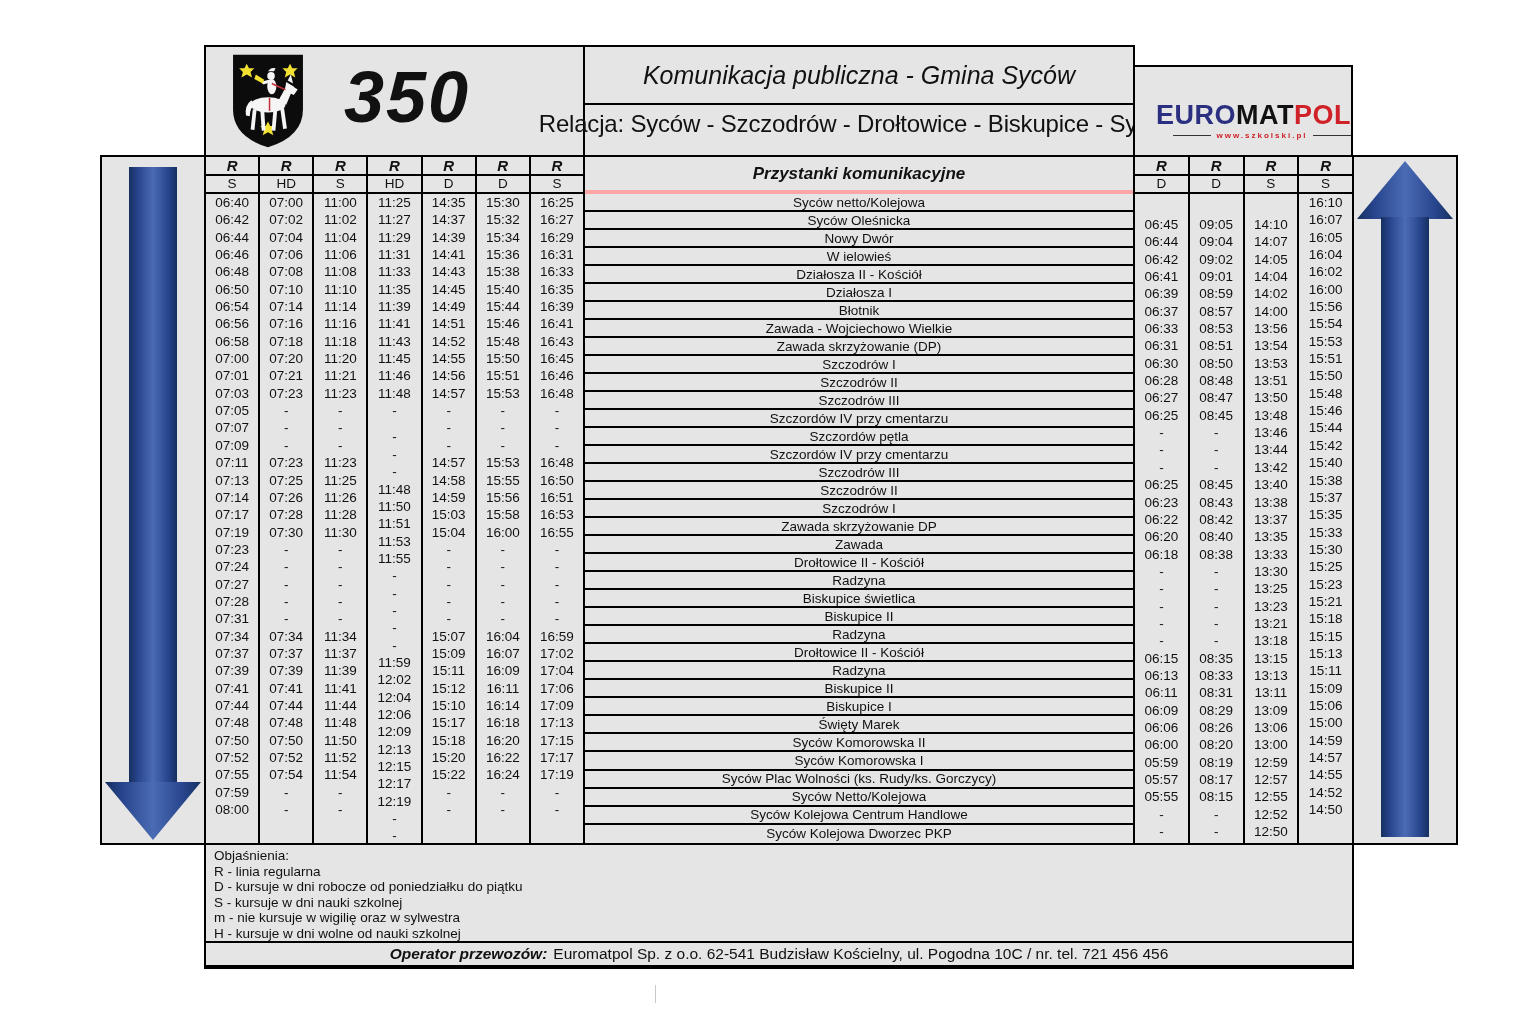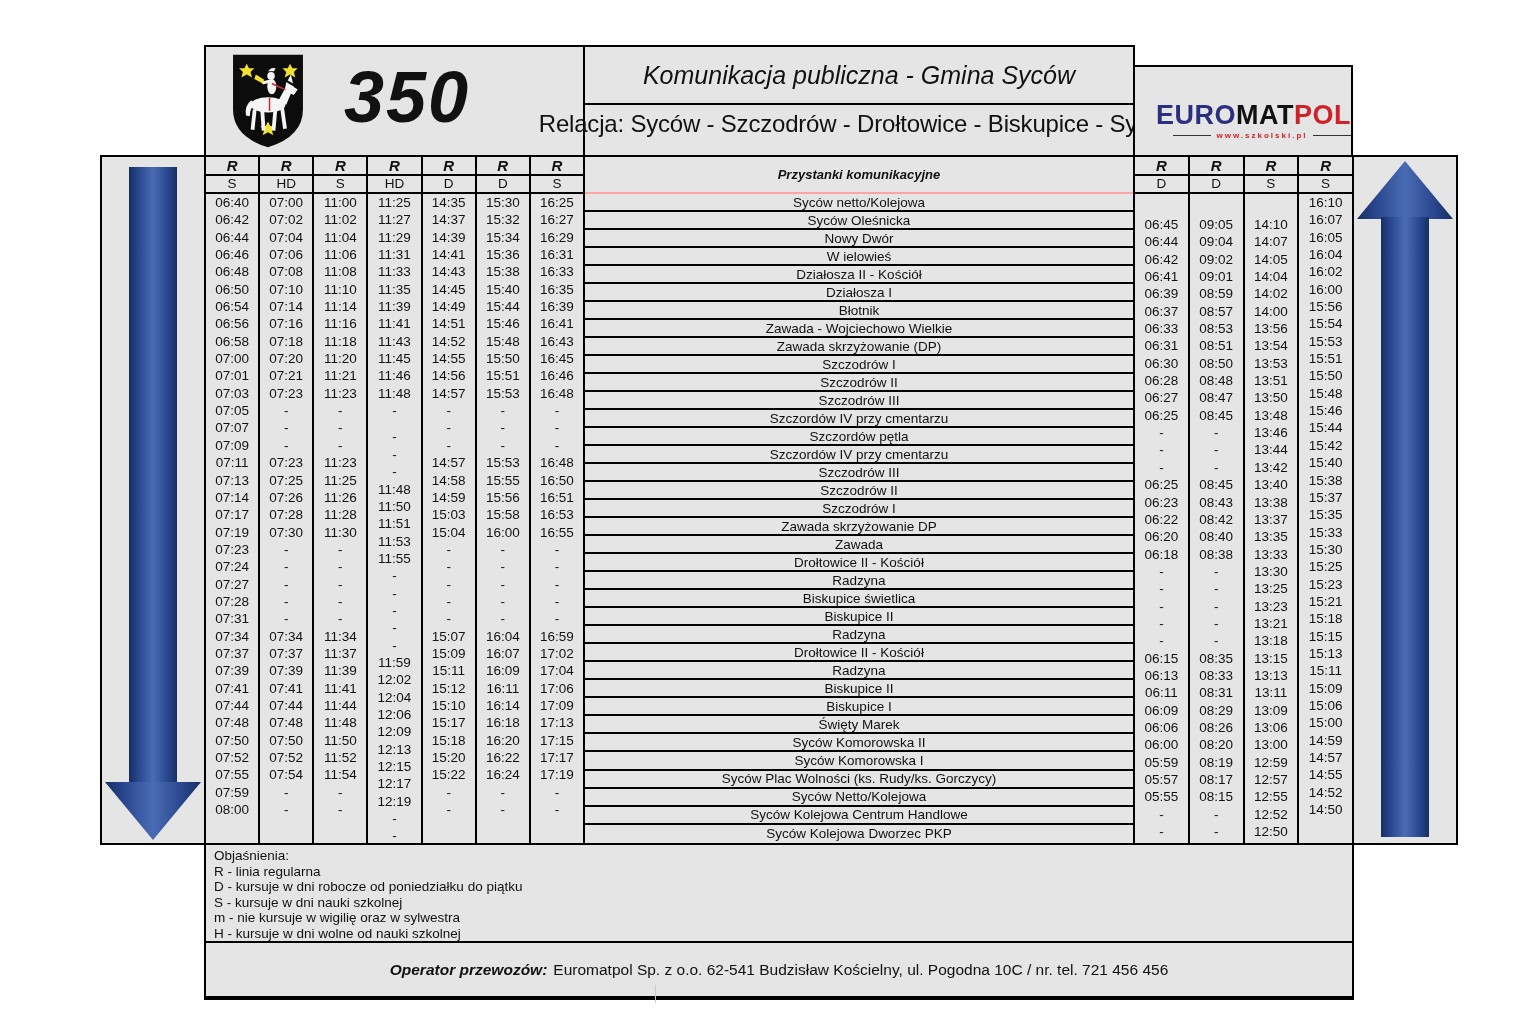--- a/index.html
+++ b/index.html
@@ -46,30 +46,30 @@
   .r-cell{height:19px;border-bottom:2px solid #000;font-weight:bold;font-style:italic;
           font-size:15px;line-height:17px;}
   .s-cell{height:18px;border-bottom:2px solid #000;font-size:13.5px;line-height:16px;}
   .cells{position:relative;}
   .cells.shift-up{transform:translateY(-10px);margin-top:32px;}
   .tcell{height:17.35px;line-height:17.35px;text-align:center;font-size:13.5px;white-space:nowrap;}
   .tcell.shift-down{transform:translateY(9px);}
 
   
   .stops{left:583px;top:155px;width:552px;height:690px;}
-  .stops-header{height:37px;border-bottom:2px solid #fca5a5;display:flex;align-items:center;justify-content:center;
-                font-size:13px;font-weight:bold;font-style:italic;box-sizing:border-box;}
+  .stops-header{height:37px;border-bottom:4px solid #fca5a5;display:flex;align-items:center;justify-content:center;
+                font-size:17px;font-weight:bold;font-style:italic;box-sizing:border-box;}
   .stop-row{height:18.03px;border-bottom:2px solid #000;box-sizing:border-box;
             display:flex;align-items:center;justify-content:center;
             font-size:13.5px;white-space:nowrap;}
   .stop-row:last-child{border-bottom:none;}
 
   
   .legend{left:204px;top:843px;width:1150px;height:100px;padding:3px 0 12px 8px;font-size:13.5px;line-height:15.6px;}
-  .footer{left:204px;top:941px;width:1150px;height:59px;border-bottom-width:4px;
+  .footer{left:204px;top:941px;width:1150px;height:28px;border-bottom-width:4px;
           display:flex;align-items:center;justify-content:center;font-size:15.5px;white-space:nowrap;}
   .footer .lbl{font-weight:bold;font-style:italic;margin-right:6px;}
   .artifact{position:absolute;left:655px;top:985px;width:1px;height:18px;background:#c9c9c9;}
 </style>
 </head>
 <body>
 
 <div class="sheet">
 
   <div class="box hdr-left">

